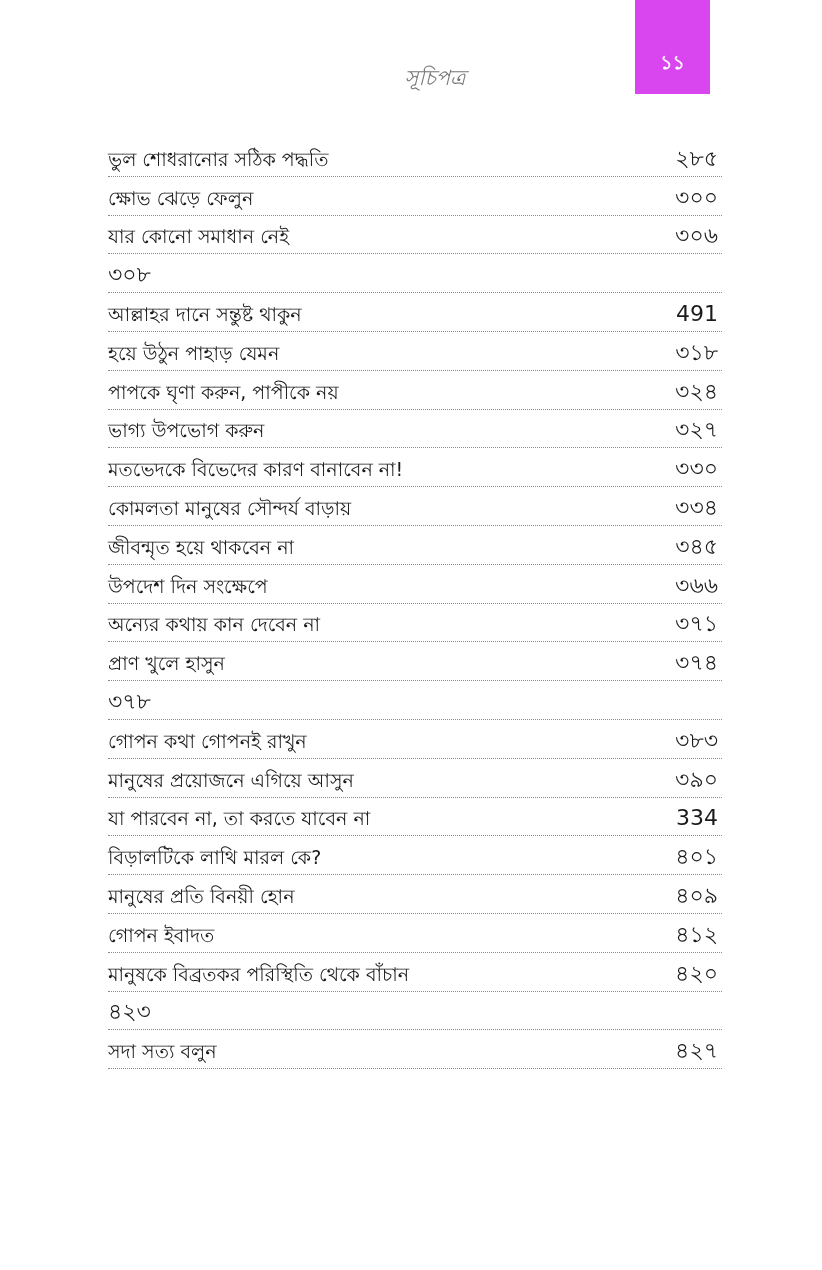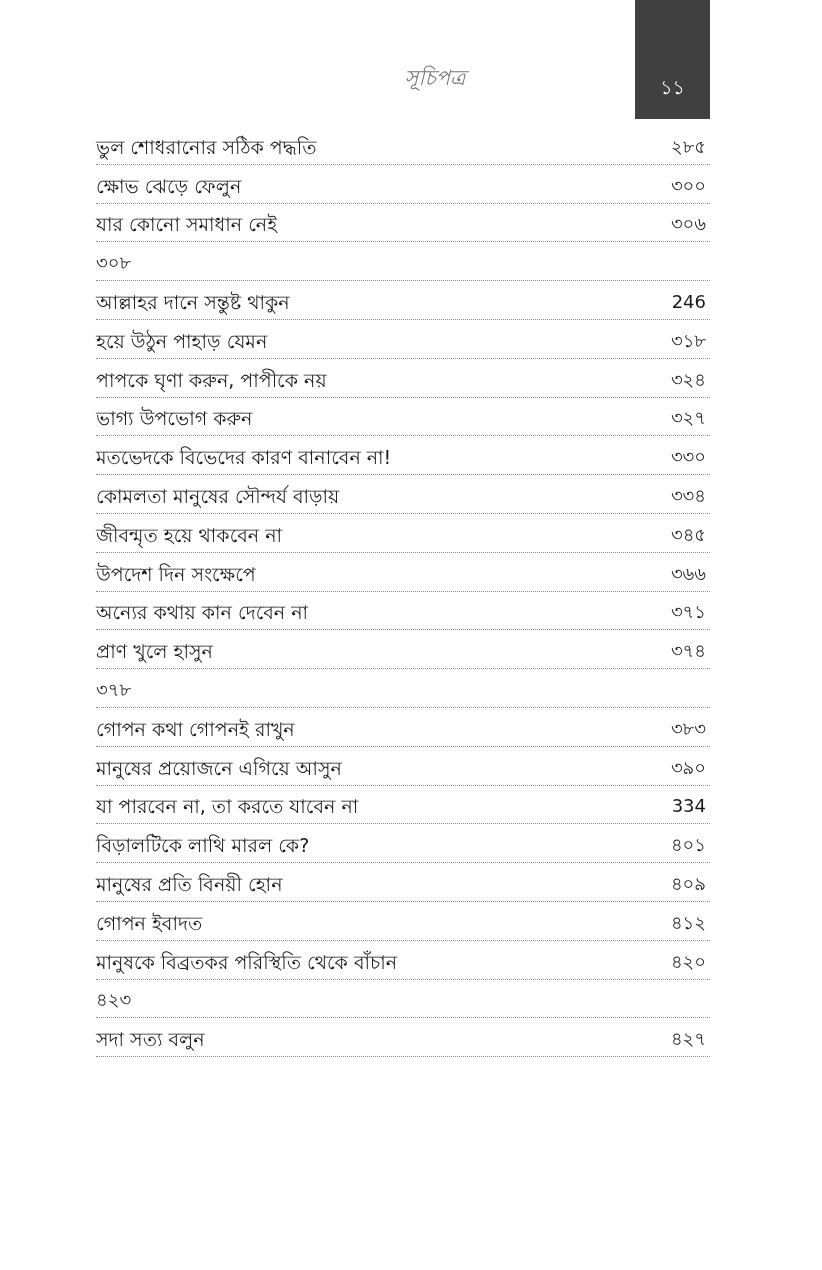--- a/index.html
+++ b/index.html
@@ -13,22 +13,23 @@
       position: relative;
       overflow: hidden;
       font-family: "DejaVu Sans", sans-serif;
       color: #1a1a1a;
     }
     .page-tab {
       position: absolute;
       left: 635px;
       top: 0;
       width: 75px;
-      height: 119px;
-      background: #404040;
+      height: 94px;
+      background: #d946ef;
+      font-weight: bold;
     }
     .page-tab .pagenum {
       position: absolute;
       left: 0;
       right: 0;
       bottom: 14px;
       text-align: center;
       color: #ffffff;
       font-size: 19px;
     }
@@ -40,41 +41,41 @@
       text-align: center;
       color: #777777;
       font-size: 21px;
       font-style: italic;
     }
     .toc {
       position: absolute;
       left: 96px;
       top: 126px;
       width: 614px;
-      margin: 0;
+      margin: 12px;
       padding: 0;
       list-style: none;
     }
     .toc-row {
       position: relative;
       height: 38.8px;
       border-bottom: 1px dotted #8a8a8a;
       display: flex;
       align-items: flex-end;
       justify-content: space-between;
       box-sizing: border-box;
       padding-bottom: 4px;
     }
     .toc-title {
       font-size: 19px;
       line-height: 26px;
       white-space: nowrap;
     }
     .toc-page {
-      font-size: 18px;
+      font-size: 22px;
       line-height: 26px;
       padding-right: 4px;
       white-space: nowrap;
     }
   </style>
 </head>
 <body>
 
 <div class="page-tab">
   <span class="pagenum">১১</span>
@@ -93,21 +94,21 @@
     </li>
   <li class="toc-row">
       <span class="toc-title">যার কোনো সমাধান নেই</span>
       <span class="toc-page">৩০৬</span>
     </li>
   <li class="toc-row">
       <span class="toc-page">৩০৮</span>
     </li>
   <li class="toc-row">
       <span class="toc-title">আল্লাহর দানে সন্তুষ্ট থাকুন</span>
-      <span class="toc-page">246</span>
+      <span class="toc-page">491</span>
     </li>
   <li class="toc-row">
       <span class="toc-title">হয়ে উঠুন পাহাড় যেমন</span>
       <span class="toc-page">৩১৮</span>
     </li>
   <li class="toc-row">
       <span class="toc-title">পাপকে ঘৃণা করুন, পাপীকে নয়</span>
       <span class="toc-page">৩২৪</span>
     </li>
   <li class="toc-row">

